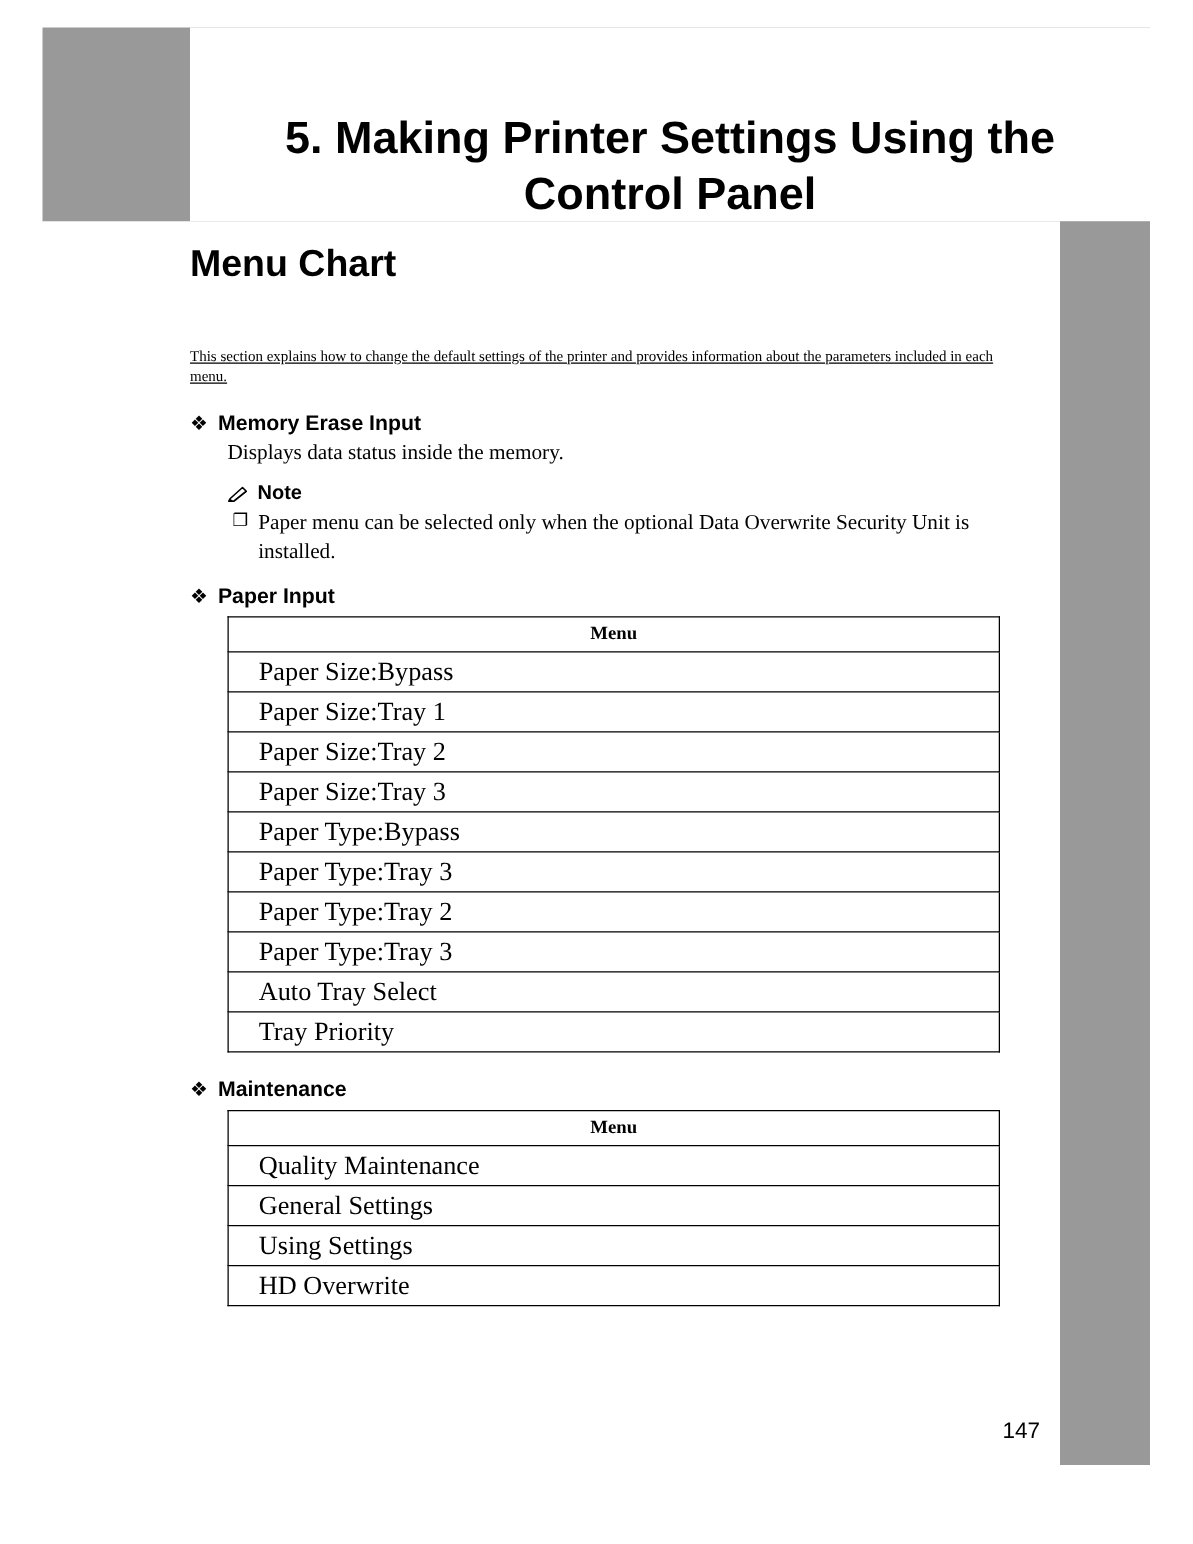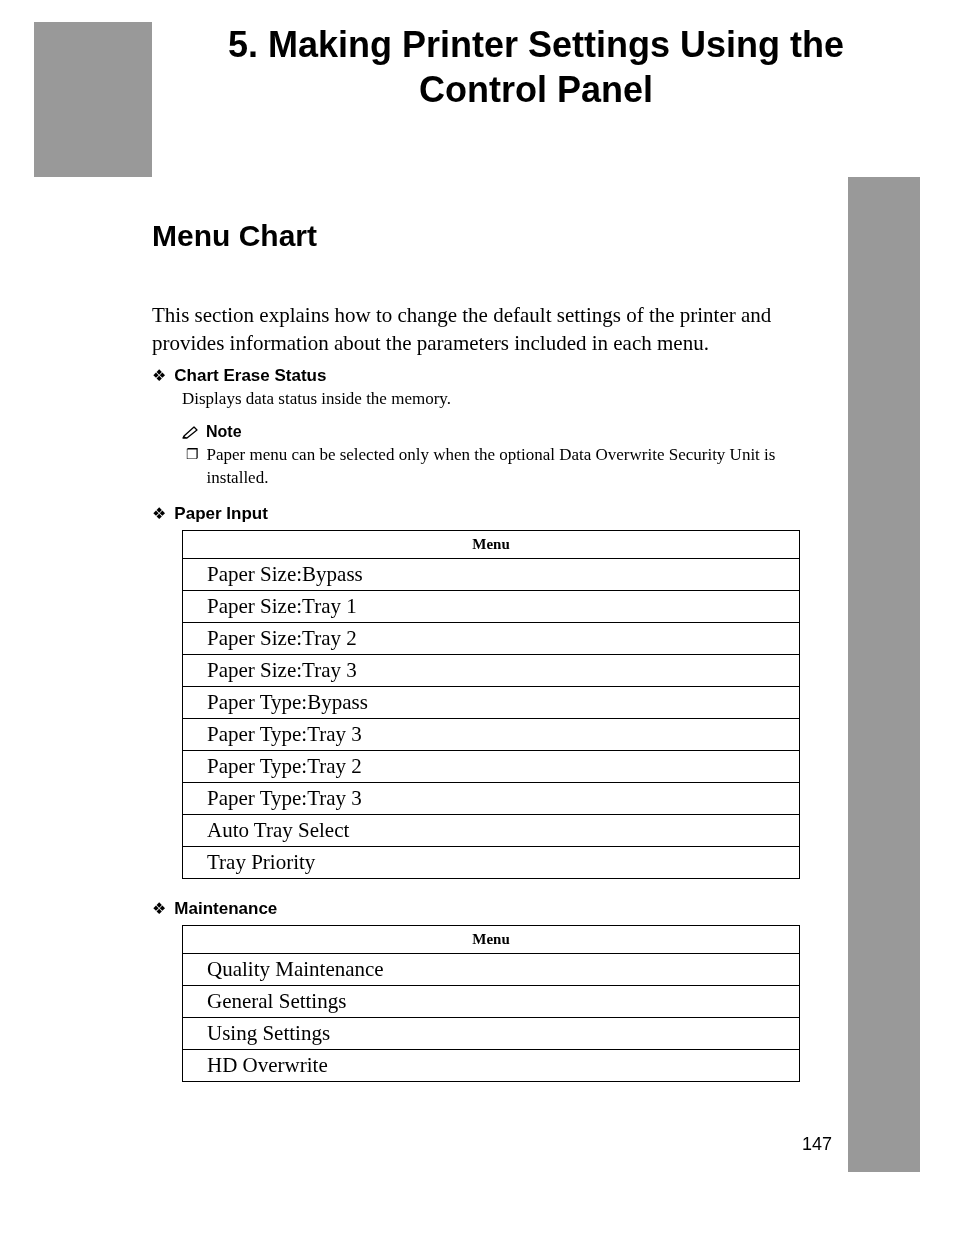--- a/index.html
+++ b/index.html
@@ -23,21 +23,21 @@
       background: #999999;
     }
     .header-inner {
       position: absolute;
       top: 0;
       left: 118px;
       right: 0;
       height: 100%;
       background: #ffffff;
       display: flex;
-      align-items: flex-start;
+      align-items: flex-end;
       justify-content: center;
       padding: 0 20px;
     }
     .chapter-title {
       font-family: 'Century Gothic', 'Avant Garde', Arial, sans-serif;
       font-weight: bold;
       font-size: 36px;
       line-height: 1.25;
       text-align: center;
       color: #000;
@@ -55,28 +55,28 @@
       top: 195px;
       left: 152px;
       width: 650px;
     }
     .section-heading {
       font-family: 'Century Gothic', 'Avant Garde', Arial, sans-serif;
       font-weight: bold;
       font-size: 30px;
       color: #000;
       margin-bottom: 48px;
-      margin-top: 24px;
     }
     .intro-text {
       font-family: 'Palatino Linotype', Palatino, Georgia, serif;
-      font-size: 21px;
+      font-size: 12px;
       line-height: 1.35;
       color: #000;
-      margin-bottom: 8px;
+      margin-bottom: 20px;
+      text-decoration: underline;
     }
     .sub-item {
       margin-bottom: 6px;
     }
     .sub-item-header {
       display: flex;
       align-items: baseline;
       gap: 8px;
       margin-bottom: 2px;
     }
@@ -186,21 +186,21 @@
 
 <div class="right-band"></div>
 
 <div class="content">
   <h1 class="section-heading">Menu Chart</h1>
   <p class="intro-text">This section explains how to change the default settings of the printer and provides information about the parameters included in each menu.</p>
 
   <div class="sub-item">
     <div class="sub-item-header">
       <span class="diamond">❖</span>
-      <span class="sub-item-title">Chart Erase Status</span>
+      <span class="sub-item-title">Memory Erase Input</span>
     </div>
     <div class="sub-item-body">Displays data status inside the memory.</div>
     <div class="note-block">
       <div class="note-header">
         <span class="pencil-icon">
           <svg viewBox="0 0 18 14">
             <path d="M2 11 L12 2 L15 5 L5 13 L1 13 Z M12 2 L15 5" fill="none" stroke="#000" stroke-width="1.3" stroke-linejoin="round"></path>
             <path d="M1 13 L2 11 L5 13 Z" fill="#000"></path>
           </svg>
         </span>

